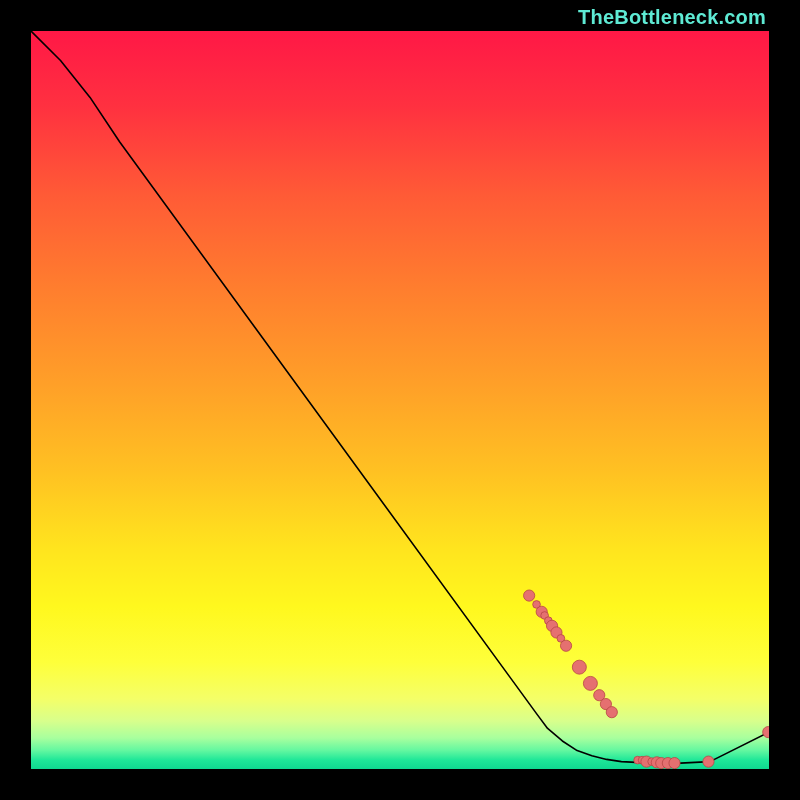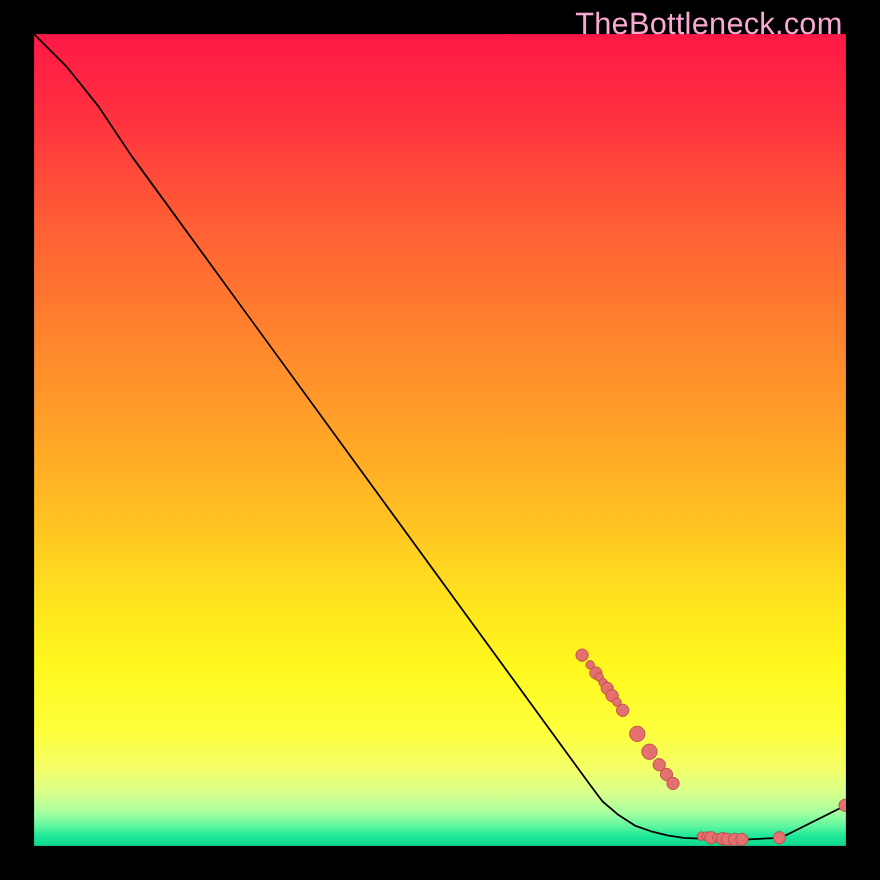--- a/index.html
+++ b/index.html
@@ -20,23 +20,23 @@
   }
   .gradient-bg {
     position: absolute;
     left: 0; top: 0; right: 0; bottom: 0;
   }
   .attribution {
     position: absolute;
     top: 6px;
     right: 34px;
     font-family: Arial, Helvetica, sans-serif;
-    font-size: 28px;
-    font-weight: 400;
-    color: #f9a8d4;
+    font-size: 20px;
+    font-weight: 700;
+    color: #5eead4;
     letter-spacing: 0.2px;
   }
   svg.curve {
     position: absolute;
     left: 0; top: 0;
     width: 100%;
     height: 100%;
   }
 </style>
 </head>

